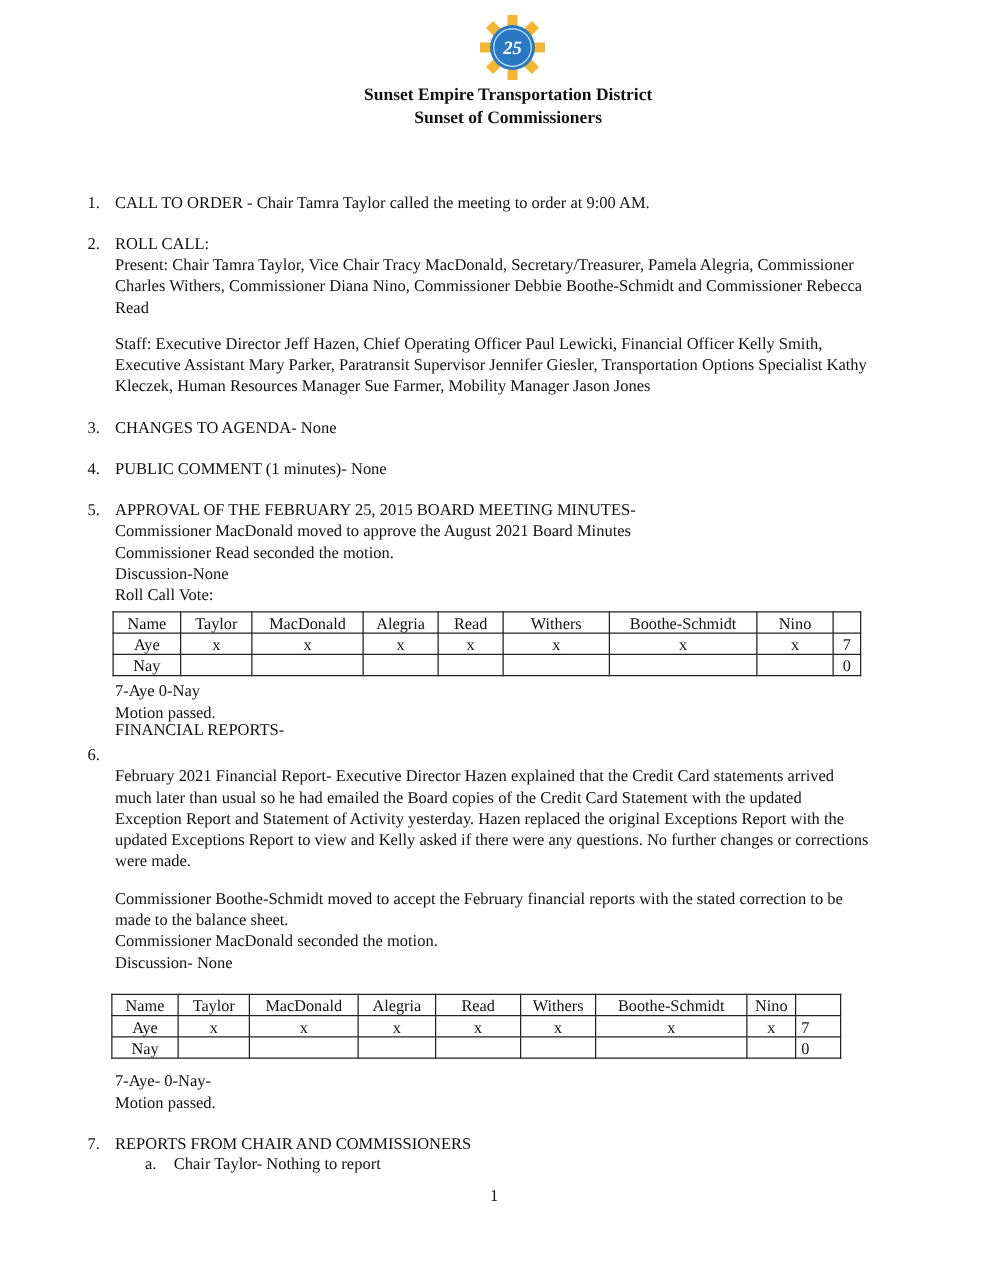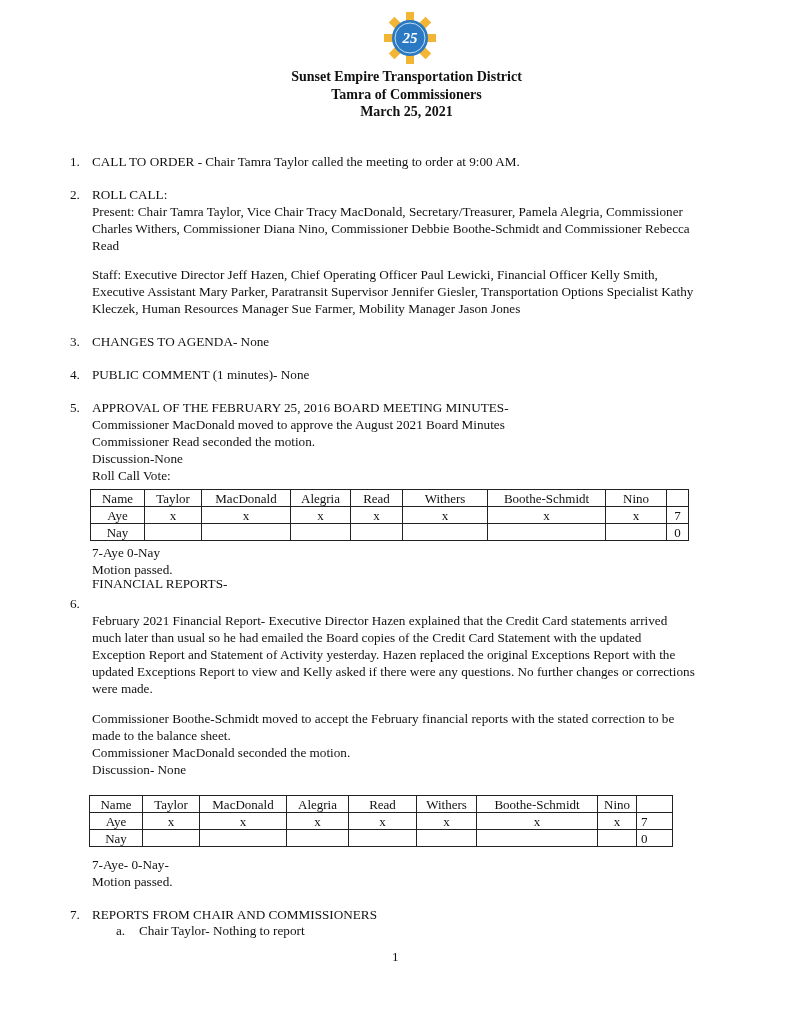--- a/index.html
+++ b/index.html
@@ -28,22 +28,21 @@
     <rect x="22" y="42" width="8" height="10" transform="rotate(45 26 26)"></rect>
     <rect x="22" y="42" width="8" height="10" transform="rotate(-45 26 26)"></rect>
   </g>
   <circle cx="26" cy="26" r="18" fill="#2a79c2"></circle>
   <circle cx="26" cy="26" r="15" fill="none" stroke="#bfe0f5" stroke-width="1"></circle>
   <text x="26" y="31" text-anchor="middle" font-size="15" font-weight="bold" fill="#ffffff" font-family="Liberation Serif, serif" font-style="italic">25</text>
 </svg>
 
 <div class="title">
   <div>Sunset Empire Transportation District</div>
-  <div>Tamra of Commissioners</div>
-  <div>March 25, 2021</div>
+  <div>Sunset of Commissioners</div>
 </div>
 
 <div class="line num" style="top:153px">1.</div>
 <div class="line" style="left:92px;top:153px">CALL TO ORDER - Chair Tamra Taylor called the meeting to order at 9:00 AM.</div>
 
 <div class="line num" style="top:186px">2.</div>
 <div class="line" style="left:92px;top:186px">ROLL CALL:</div>
 <div class="line" style="left:92px;top:203px">Present: Chair Tamra Taylor, Vice Chair Tracy MacDonald, Secretary/Treasurer, Pamela Alegria, Commissioner</div>
 <div class="line" style="left:92px;top:220px">Charles Withers, Commissioner Diana Nino, Commissioner Debbie Boothe-Schmidt and Commissioner Rebecca</div>
 <div class="line" style="left:92px;top:237px">Read</div>
@@ -51,21 +50,21 @@
 <div class="line" style="left:92px;top:283px">Executive Assistant Mary Parker, Paratransit Supervisor Jennifer Giesler, Transportation Options Specialist Kathy</div>
 <div class="line" style="left:92px;top:300px">Kleczek, Human Resources Manager Sue Farmer, Mobility Manager Jason Jones</div>
 
 <div class="line num" style="top:333px">3.</div>
 <div class="line" style="left:92px;top:333px">CHANGES TO AGENDA- None</div>
 
 <div class="line num" style="top:366px">4.</div>
 <div class="line" style="left:92px;top:366px">PUBLIC COMMENT (1 minutes)- None</div>
 
 <div class="line num" style="top:399px">5.</div>
-<div class="line" style="left:92px;top:399px">APPROVAL OF THE FEBRUARY 25, 2016 BOARD MEETING MINUTES-</div>
+<div class="line" style="left:92px;top:399px">APPROVAL OF THE FEBRUARY 25, 2015 BOARD MEETING MINUTES-</div>
 <div class="line" style="left:92px;top:416px">Commissioner MacDonald moved to approve the August 2021 Board Minutes</div>
 <div class="line" style="left:92px;top:433px">Commissioner Read seconded the motion.</div>
 <div class="line" style="left:92px;top:450px">Discussion-None</div>
 <div class="line" style="left:92px;top:467px">Roll Call Vote:</div>
 
 <table class="vote" style="left:90px;top:489px">
   <colgroup>
     <col style="width:54px">
       <col style="width:57px">
       <col style="width:89px">

